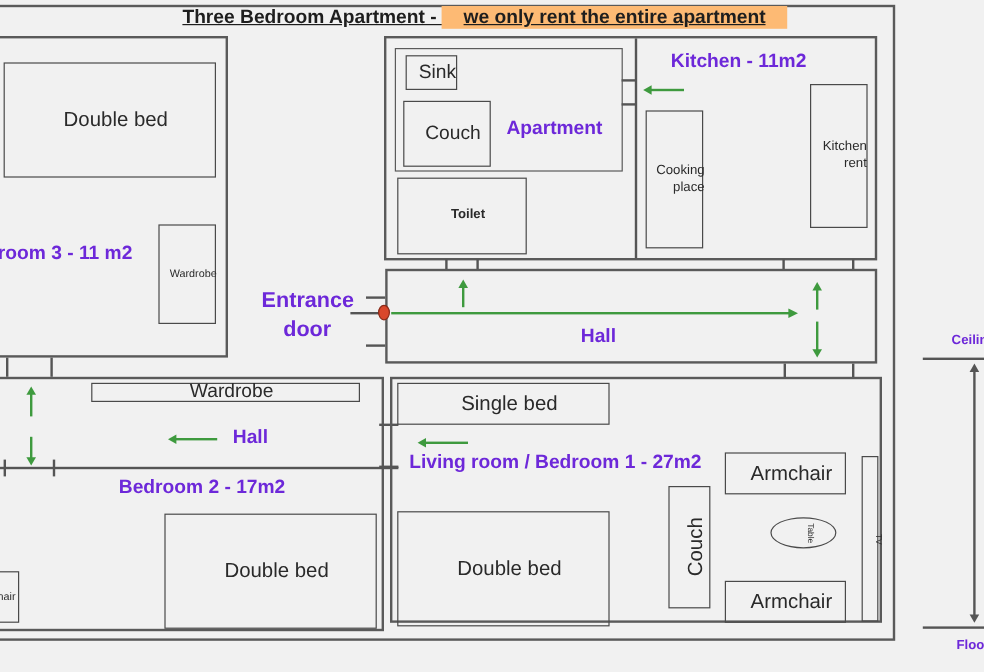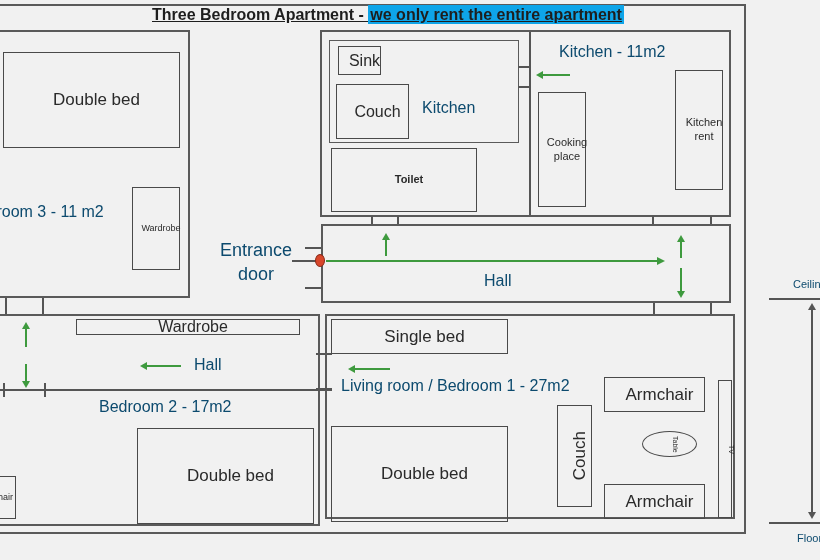--- a/index.html
+++ b/index.html
@@ -7,53 +7,53 @@
     width:820px; height:560px; position:relative; overflow:hidden;
     background:#f1f1f1;
     font-family:"Liberation Sans", "DejaVu Sans", sans-serif;
     color:#1e1e1e;
   }
   .abs { position:absolute; box-sizing:border-box; }
   .box { position:absolute; box-sizing:border-box; border:2px solid #5a5a5a; }
   .thin { border-width:1.5px; }
   .furn {
     position:absolute; box-sizing:border-box; border:1.5px solid #4a4a4a;
-    display:flex; align-items:center; justify-content:center; text-align:center;
+    display:flex; align-items:center; justify-content:center; text-align:right;
     font-size:17px; color:#2a2a2a; line-height:1.25;padding-left:10px;
   }
-  .label { position:absolute; font-weight:normal; white-space:nowrap; color:#0c4a6e; }
+  .label { position:absolute; font-weight:bold; white-space:nowrap; color:#6d28d9; }
   .line { position:absolute; background:#555; }
   .green { position:absolute; background:#3e9a3e; }
   svg { position:absolute; overflow:visible; }
 </style>
 </head>
 <body>
 
 <div class="box" style="left:-4px; top:4px; width:750px; height:530px;"></div>
 
 <div class="abs" style="left:152px; top:6px; font-size:16px; font-weight:bold; text-decoration:underline; white-space:nowrap;">
-  <span>Three Bedroom Apartment - </span><span style="background:#0ea5e9; padding:1px 2px;">we only rent the entire apartment</span>
+  <span>Three Bedroom Apartment - </span><span style="background:#fdba74; padding:1px 18px;">we only rent the entire apartment</span>
 </div>
 
 <div class="box" style="left:-4px; top:30px; width:194px; height:268px;"></div>
 <div class="furn" style="left:3px; top:52px; width:177px; height:96px; font-size:17px;">Double bed</div>
 <div class="furn" style="left:132px; top:187px; width:48px; height:83px; font-size:9px;">Wardrobe</div>
 <div class="label" style="left:-32px; top:203px; font-size:16px;">Bedroom 3 - 11 m2</div>
 
 <div class="line" style="left:5px; top:298px; width:1.5px; height:16px;"></div>
 <div class="line" style="left:42px; top:298px; width:1.5px; height:16px;"></div>
 
 <div class="box" style="left:320px; top:30px; width:411px; height:187px;"></div>
 <div class="line" style="left:529px; top:32px; width:1.5px; height:183px;"></div>
 
 <div class="box thin" style="left:329px; top:40px; width:190px; height:103px;"></div>
 <div class="furn" style="left:338px; top:46px; width:43px; height:29px; font-size:16px;">Sink</div>
 <div class="furn" style="left:336px; top:84px; width:73px; height:55px; font-size:16px;">Couch</div>
-<div class="label" style="left:422px; top:99px; font-size:16px;">Kitchen</div>
-<div class="furn" style="left:331px; top:148px; width:146px; height:64px; font-size:11px; font-weight:bold;">Toilet</div>
+<div class="label" style="left:422px; top:99px; font-size:16px;">Apartment</div>
+<div class="furn" style="left:331px; top:148px; width:108px; height:64px; font-size:11px; font-weight:bold;">Toilet</div>
 
 <div class="line" style="left:518px; top:66px; width:12px; height:1.5px;"></div>
 <div class="line" style="left:518px; top:86px; width:12px; height:1.5px;"></div>
 <div class="green" style="left:542px; top:74px; width:28px; height:1.5px;"></div>
 <svg style="left:536px; top:71px;" width="8" height="8">
     <polygon points="0,4 7,0 7,8" fill="#3e9a3e"></polygon>
   </svg>
 
 <div class="label" style="left:559px; top:43px; font-size:16px;">Kitchen - 11m2</div>
 <div class="furn" style="left:538px; top:92px; width:48px; height:115px; font-size:11px;">Cooking place</div>

